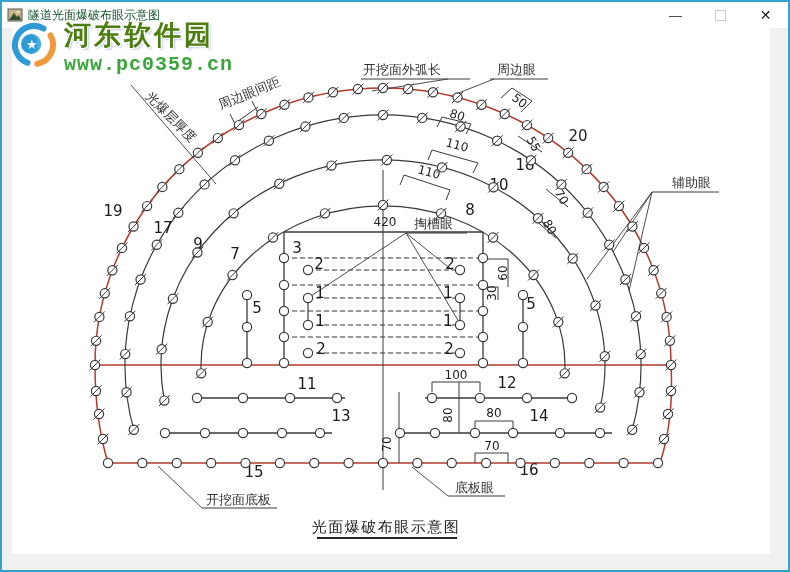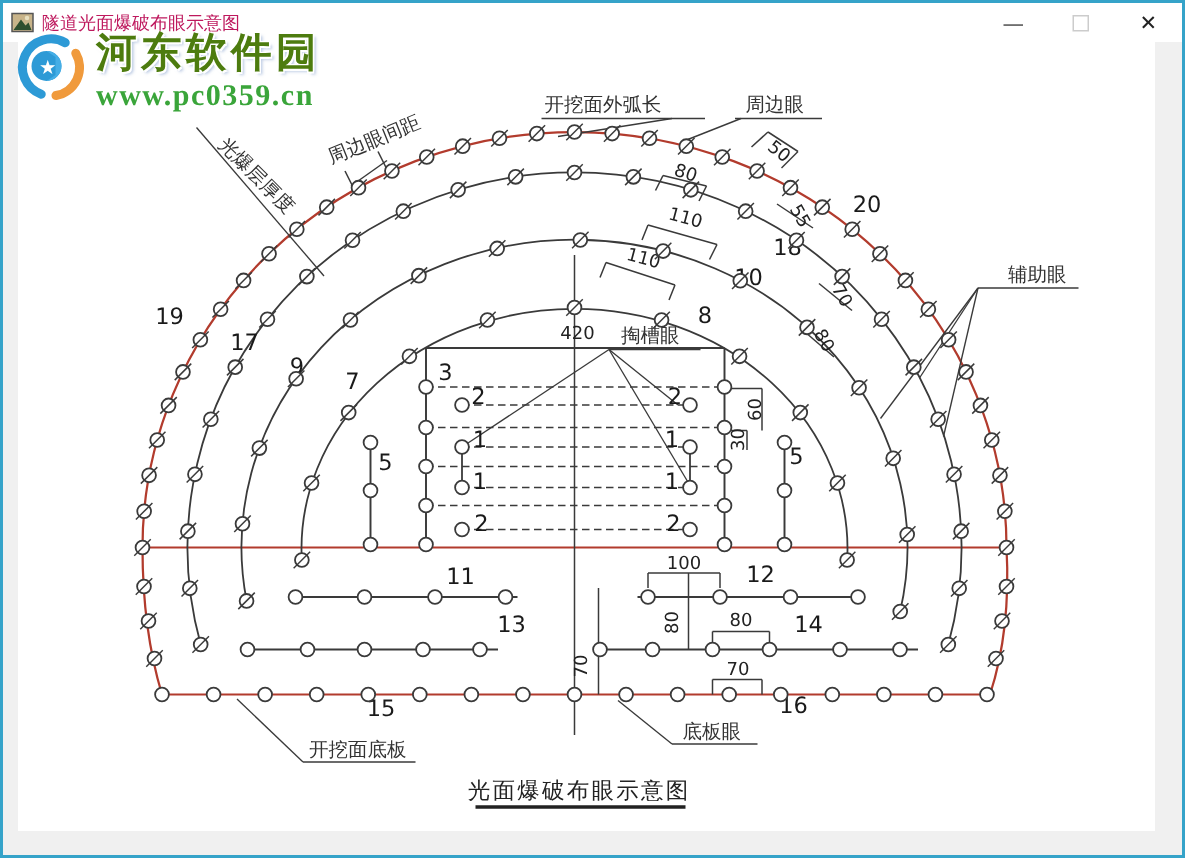--- a/index.html
+++ b/index.html
@@ -1,31 +1,31 @@
 <!DOCTYPE html>
 <html><head>
 <meta charset="utf-8">
 <style>
   html,body{margin:0;padding:0;background:#888;}
   body{width:790px;height:572px;position:relative;font-family:"Liberation Sans",sans-serif;}
   .window{position:relative;width:786px;height:568px;border:2px solid #35a3c9;background:#f0f0f0;overflow:hidden;}
   .titlebar{position:absolute;left:0;top:0;width:100%;height:26px;background:#ffffff;display:flex;align-items:center;}
   .app-icon{width:16px;height:16px;margin:0 5px 0 5px;display:inline-block;}
-  .title{font-size:12px;color:#be185d;white-space:nowrap;font-family:Liberation Serif, serif;}
+  .title{font-size:12px;color:#14532d;white-space:nowrap;font-family:Liberation Serif, serif;}
   .winbtns{position:absolute;right:0;top:0;display:flex;}
   .wbtn{width:45px;height:26px;display:flex;align-items:center;justify-content:center;font-size:13px;color:#333;cursor:default;}
   .wbtn.max .maxbox{width:9px;height:9px;border:1px solid #cccccc;display:inline-block;}
   .wbtn.close{color:#222;font-size:14px;}
   .canvas{position:absolute;left:10px;top:26px;width:758px;height:526px;background:#ffffff;}
   svg.diagram{position:absolute;left:-2px;top:-2px;width:790px;height:572px;pointer-events:none;}
   .watermark{position:absolute;left:4px;top:15px;display:flex;align-items:flex-start;z-index:6;}
   .wmtext{margin-left:4px;}
   .wmname{font-size:27px;font-weight:bold;letter-spacing:3px;
     text-shadow:-1px -1px 0 #fff,1px -1px 0 #fff,-1px 1px 0 #fff,1px 1px 0 #fff,2px 2px 2px rgba(120,150,200,.5);}
-  .wmurl{font-family:Liberation Serif, serif;font-size:20px;font-weight:bold;letter-spacing:1px;margin-top:0px;
+  .wmurl{font-family:Liberation Mono, monospace;font-size:20px;font-weight:bold;letter-spacing:1px;margin-top:0px;
     text-shadow:-1px -1px 0 #fff,1px -1px 0 #fff,-1px 1px 0 #fff,1px 1px 0 #fff;}
   text{font-family:"DejaVu Sans","Liberation Sans",sans-serif;}
   text.num{font-size:15px;fill:#1a1a1a;}
   text.dim{font-size:12px;fill:#222;}
   text.lbl{font-size:13px;fill:#333;}
   text.cap{font-size:15px;fill:#222;letter-spacing:1.5px;}
 </style>
 </head>
 <body>
 

